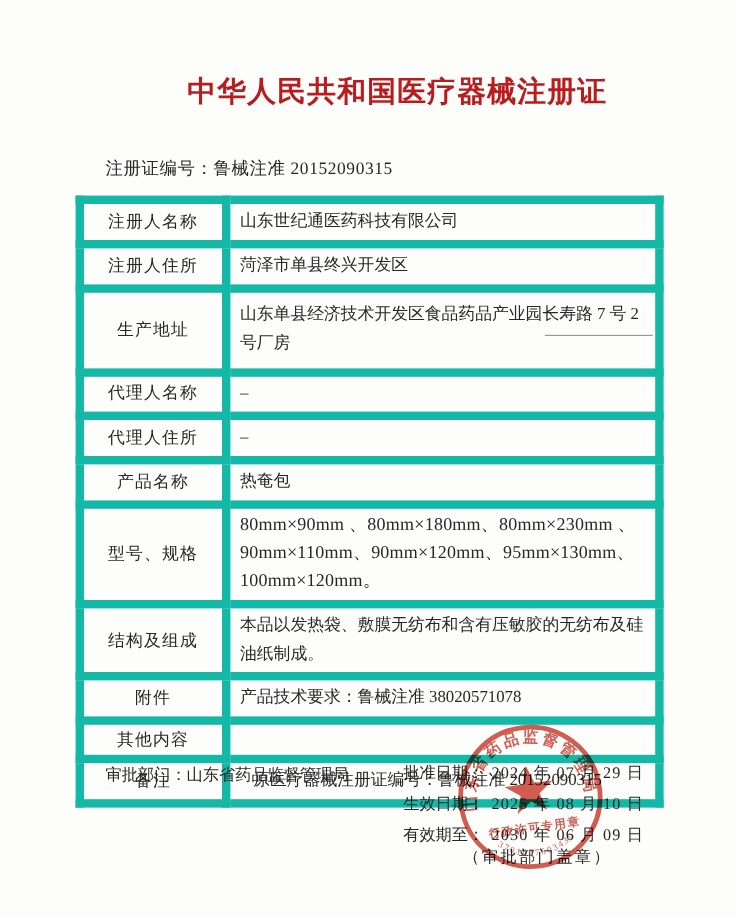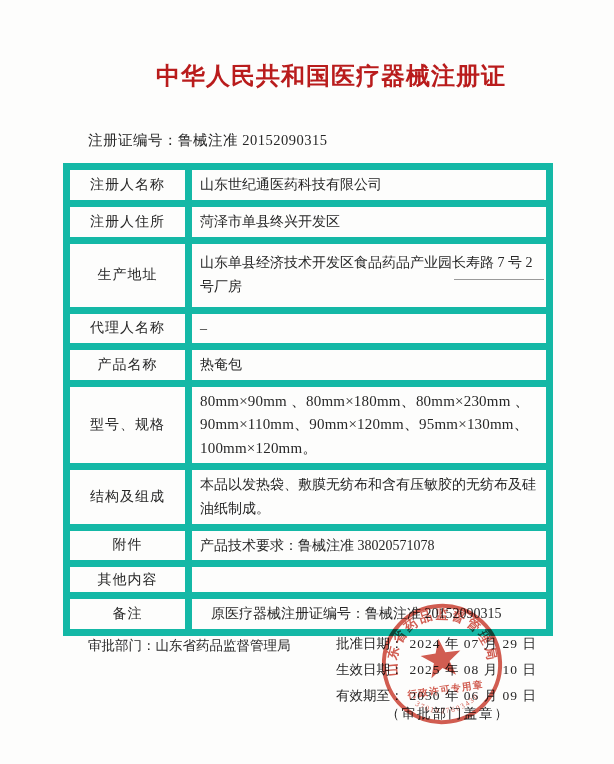--- a/index.html
+++ b/index.html
@@ -101,20 +101,24 @@
       <td class="lbl">生产地址</td>
       <td class="val">
         <span>山东单县经济技术开发区食品药品产业园长寿路 7 号 2 号厂房</span>
         <div class="addr-underline"></div>
       </td>
     </tr>
     <tr class="r4">
       <td class="lbl">代理人名称</td>
       <td class="val"><span>–</span></td>
     </tr>
+    <tr class="r5">
+      <td class="lbl">代理人住所</td>
+      <td class="val"><span>–</span></td>
+    </tr>
     <tr class="r6">
       <td class="lbl">产品名称</td>
       <td class="val"><span>热奄包</span></td>
     </tr>
     <tr class="r7">
       <td class="lbl">型号、规格</td>
       <td class="val"><span>80mm×90mm 、80mm×180mm、80mm×230mm 、90mm×110mm、90mm×120mm、95mm×130mm、100mm×120mm。</span></td>
     </tr>
     <tr class="r8">
       <td class="lbl">结构及组成</td>

